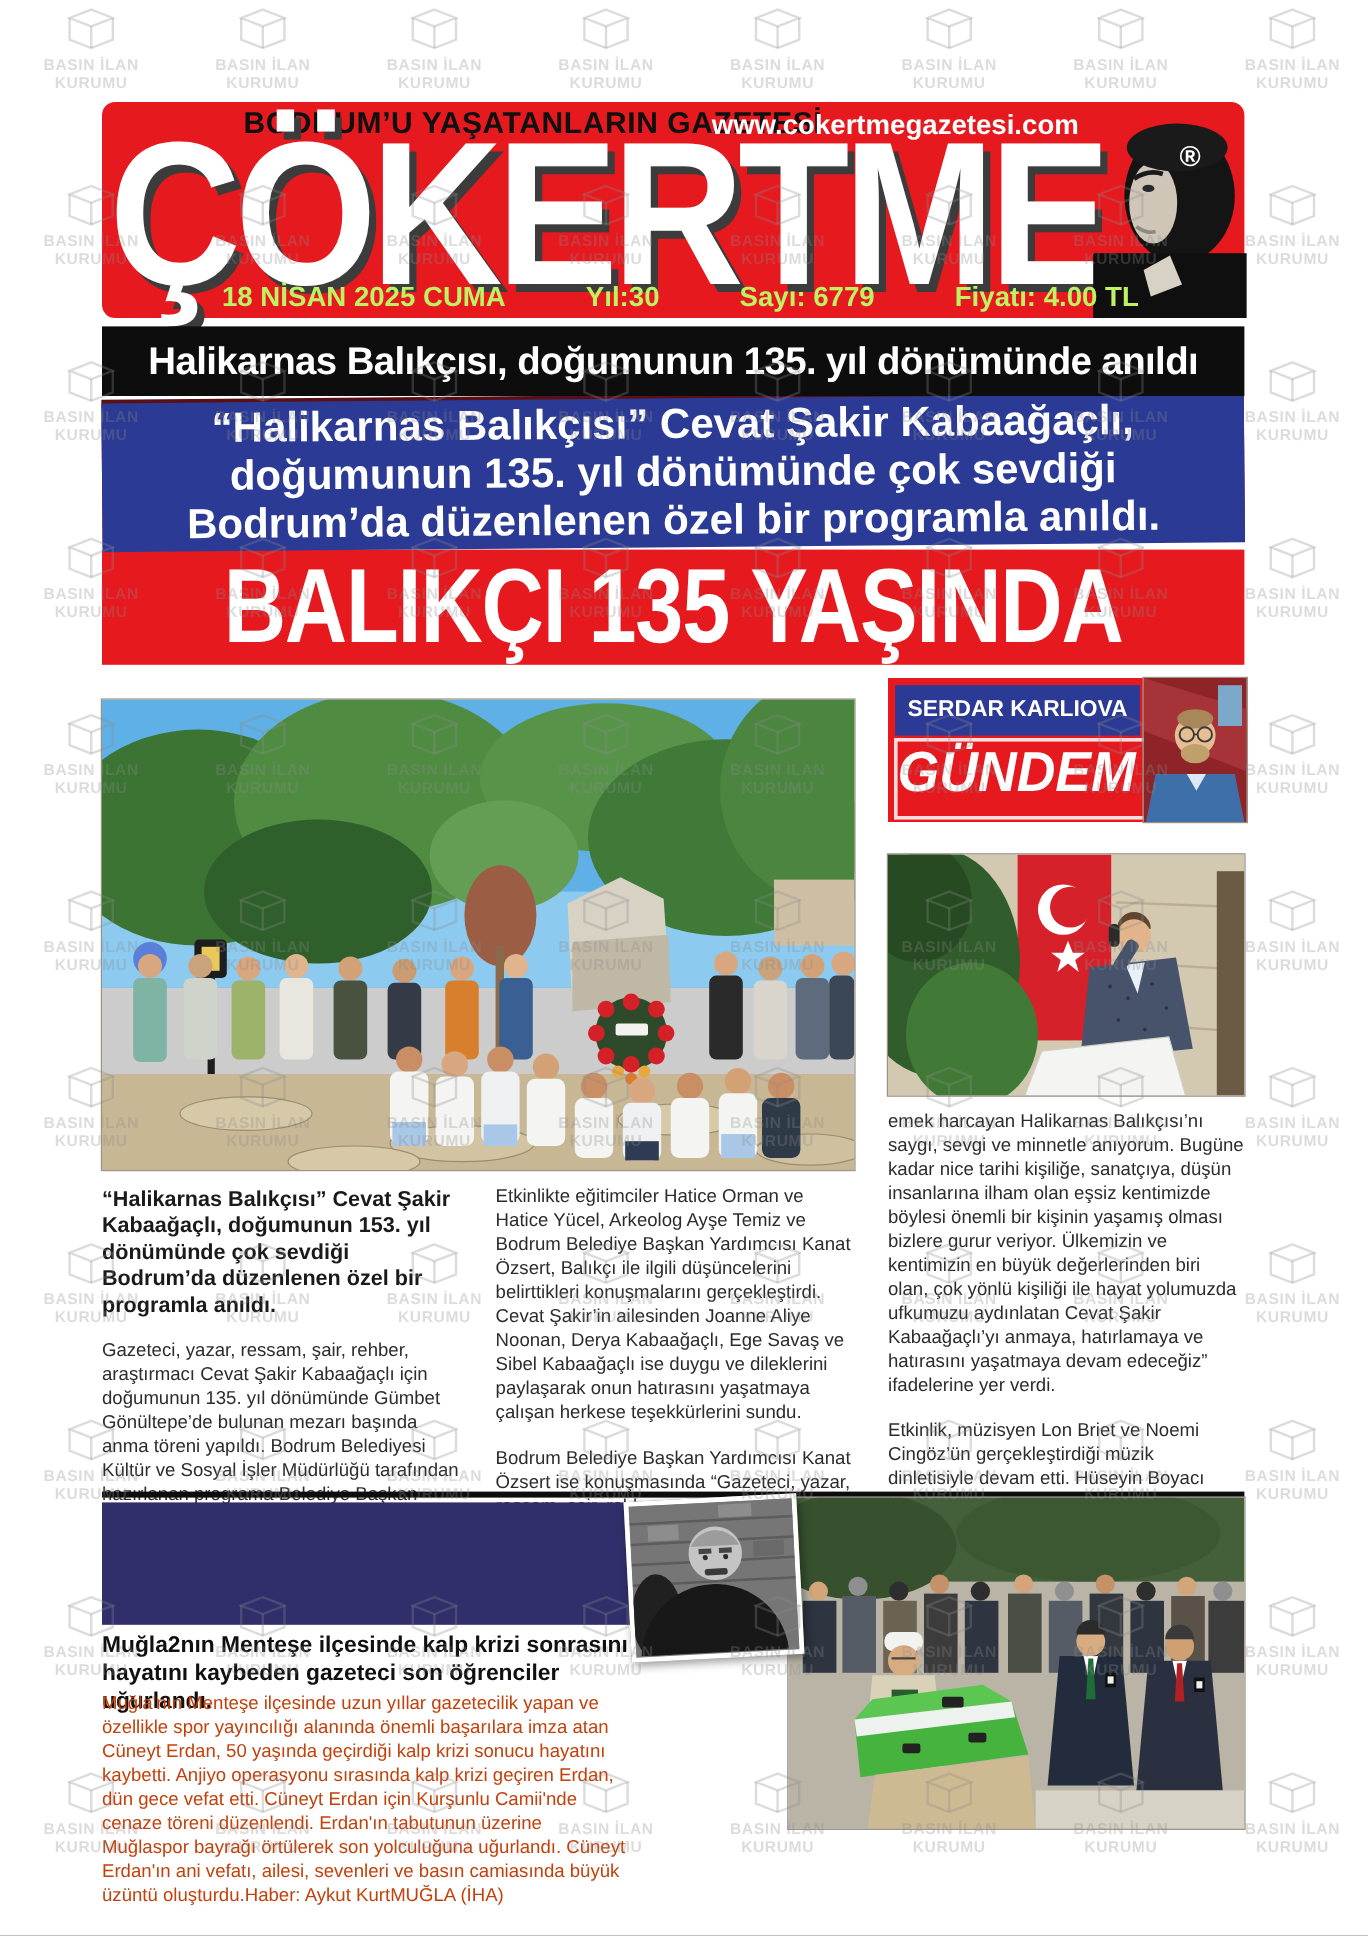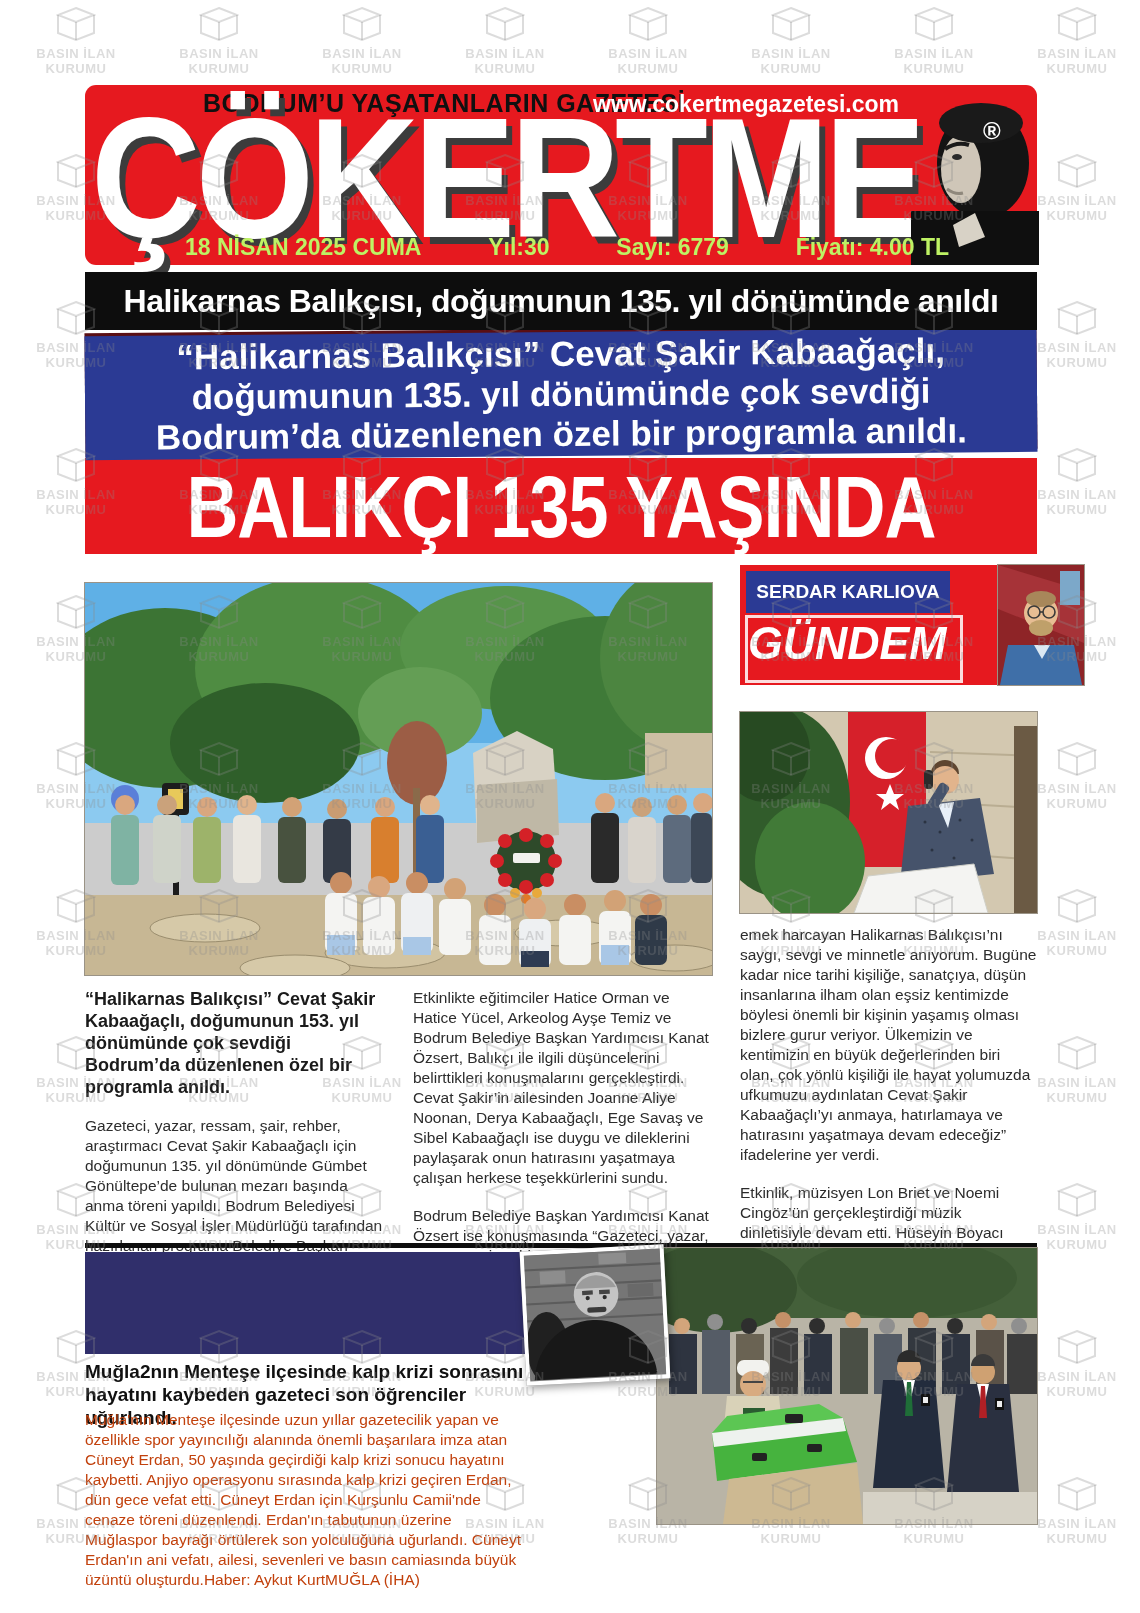--- a/index.html
+++ b/index.html
@@ -36,21 +36,21 @@
   .banner{left:85px;top:458px;width:952px;height:96px;background:var(--red);color:#fff;
           display:flex;align-items:center;justify-content:center;font-size:72px;font-weight:900;
           letter-spacing:-1px;z-index:3;}
   .banner span{transform:scaleY(1.22);transform-origin:center;}
 
   .photo{outline:1px solid #9a9386;background:#ccc;}
   .photo svg{display:block;width:100%;height:100%;}
   .main-photo{left:85px;top:583px;width:627px;height:392px;}
 
   
-  .gundem{left:740px;top:565px;width:344px;height:120px;background:var(--red);z-index:5;}
+  .gundem{left:740px;top:565px;width:299px;height:120px;background:var(--red);z-index:5;}
   .gundem-name{left:6px;top:6px;width:204px;height:42px;background:var(--blue);color:#fff;
                display:flex;align-items:center;justify-content:center;font-size:19px;font-weight:bold;}
   .gundem-frame{left:5px;top:50px;width:212px;height:62px;border:3px solid rgba(255,255,255,.85);}
   .gundem-word{left:8px;top:50px;font-size:47px;font-weight:900;font-style:italic;color:#fff;
                letter-spacing:0px;transform:scaleX(.95);transform-origin:left;}
   .gundem-photo{right:0;top:0;width:86px;height:120px;}
   .speaker-photo{left:740px;top:712px;width:297px;height:201px;}
 
   
   .coltext{font-size:15.5px;line-height:20px;color:#2c2c2c;}

